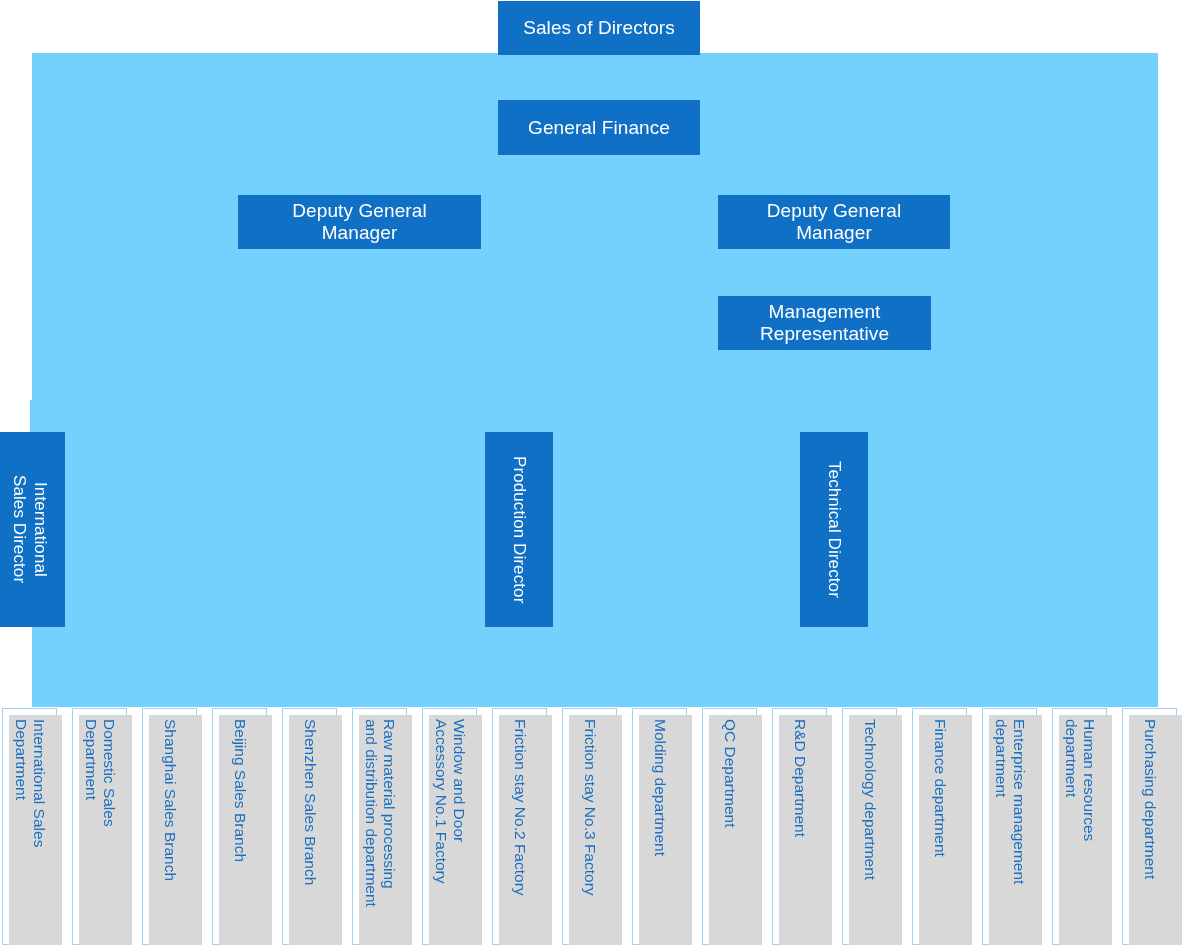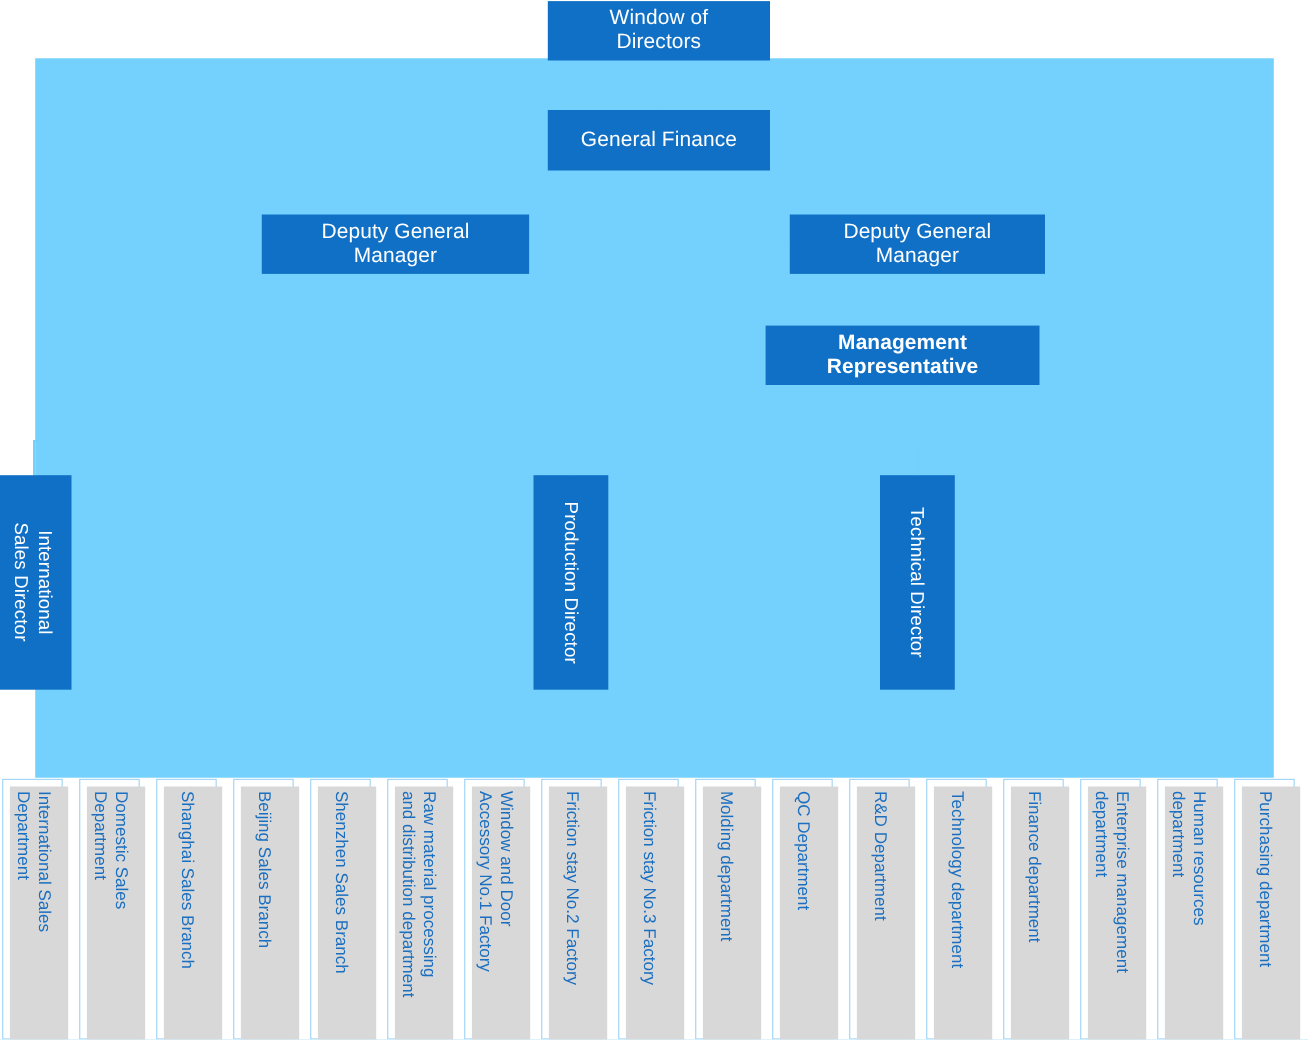--- a/index.html
+++ b/index.html
@@ -130,25 +130,25 @@
       <div class="connector" style="left: 710px; top: 322px; width: 10px; height: 2px;"></div>
       <div class="connector" style="left: 30px; top: 400px; width: 810px; height: 2px;"></div>
       <div class="connector" style="left: 357px; top: 249px; width: 2px; height: 152px;"></div>
       <div class="connector" style="left: 837px; top: 249px; width: 2px; height: 152px;"></div>
       <div class="connector" style="left: 30px; top: 400px; width: 2px; height: 34px;"></div>
       <div class="connector" style="left: 518px; top: 400px; width: 2px; height: 34px;"></div>
       <div class="connector" style="left: 834px; top: 400px; width: 2px; height: 34px;"></div>
     </div>
 
   <div id="executive-layer">
-      <div class="node h" style="left: 498px; top: 1px; width: 202px; height: 54px;"><span>Window of Directors</span></div>
+      <div class="node h" style="left: 498px; top: 1px; width: 202px; height: 54px;"><span>Sales of Directors</span></div>
       <div class="node h" style="left: 498px; top: 100px; width: 202px; height: 55px;"><span>General Finance</span></div>
       <div class="node h" style="left: 238px; top: 195px; width: 243px; height: 54px;"><span>Deputy General Manager</span></div>
       <div class="node h" style="left: 718px; top: 195px; width: 232px; height: 54px;"><span>Deputy General Manager</span></div>
-      <div class="node h" style="left: 696px; top: 296px; width: 249px; height: 54px; font-weight: bold;"><span>Management Representative</span></div>
+      <div class="node h" style="left: 718px; top: 296px; width: 213px; height: 54px;"><span>Management Representative</span></div>
     </div>
 
   <div id="director-layer">
       <div class="node v" style="left: -5px; top: 432px; width: 70px; height: 195px;"><span class="vtext">International
 Sales Director</span></div>
       <div class="node v" style="left: 485px; top: 432px; width: 68px; height: 195px;"><span class="vtext">Production Director</span></div>
       <div class="node v" style="left: 800px; top: 432px; width: 68px; height: 195px;"><span class="vtext">Technical Director</span></div>
     </div>
 
   <div id="department-layer">

